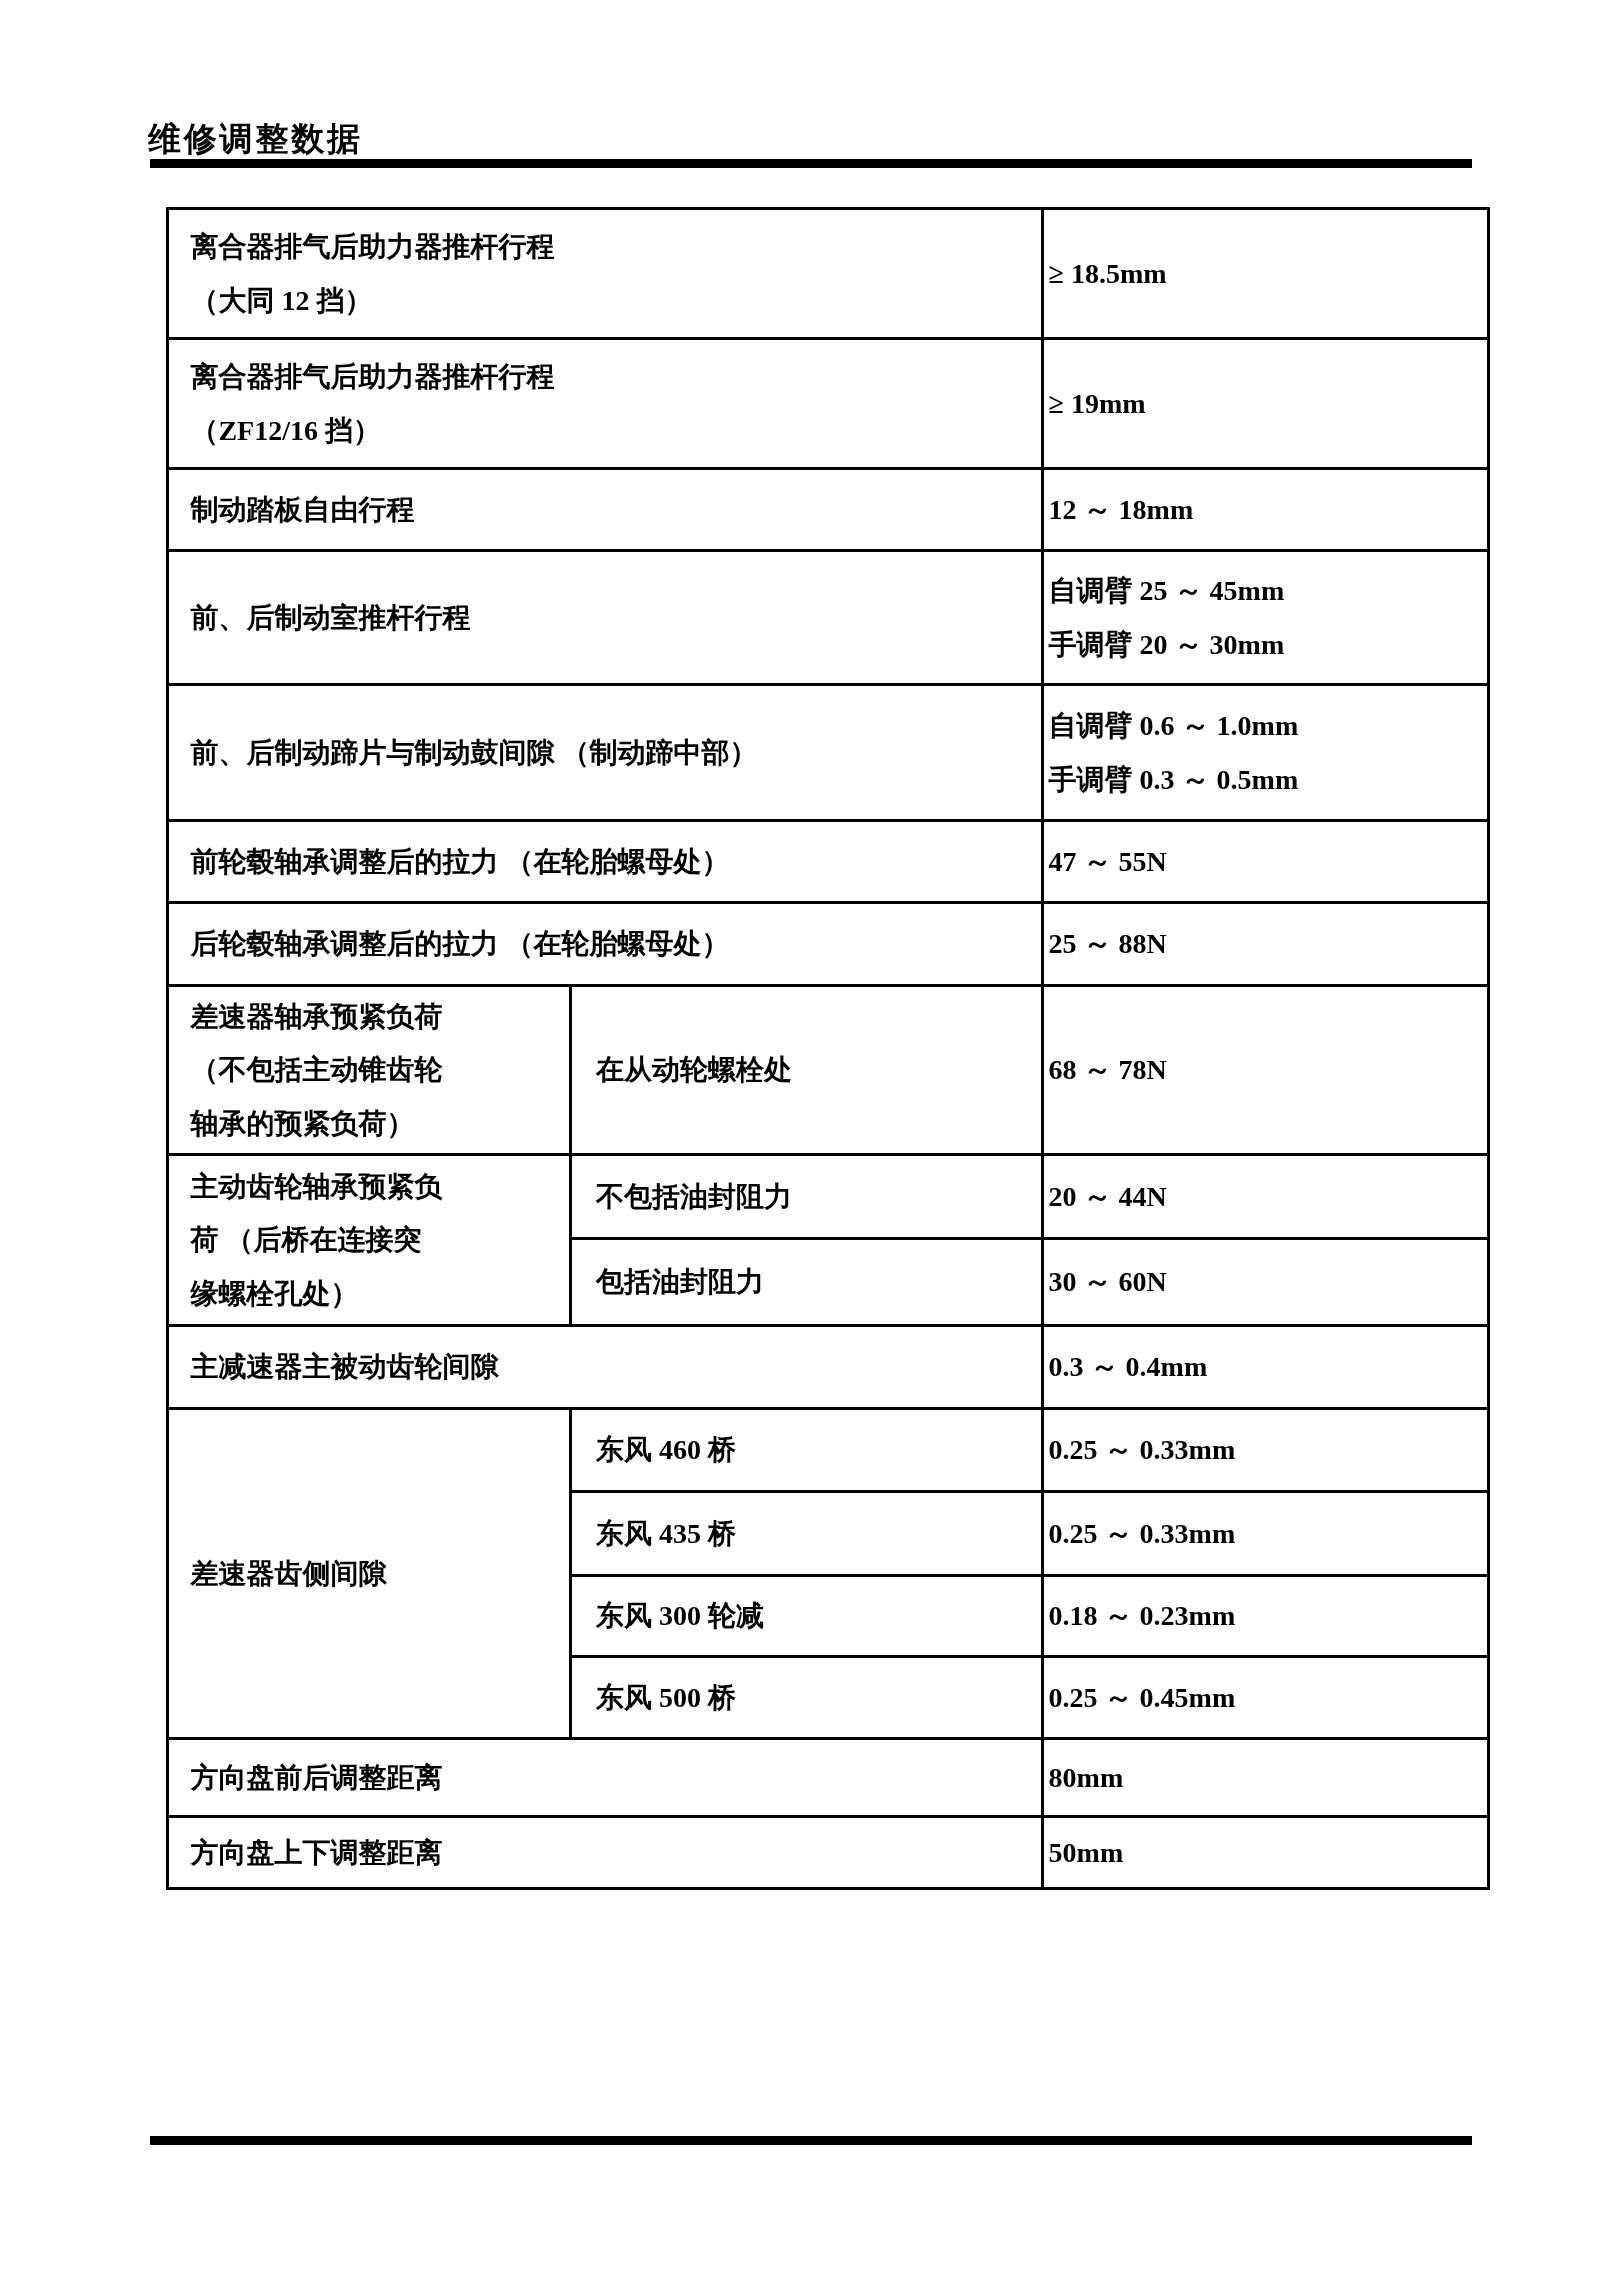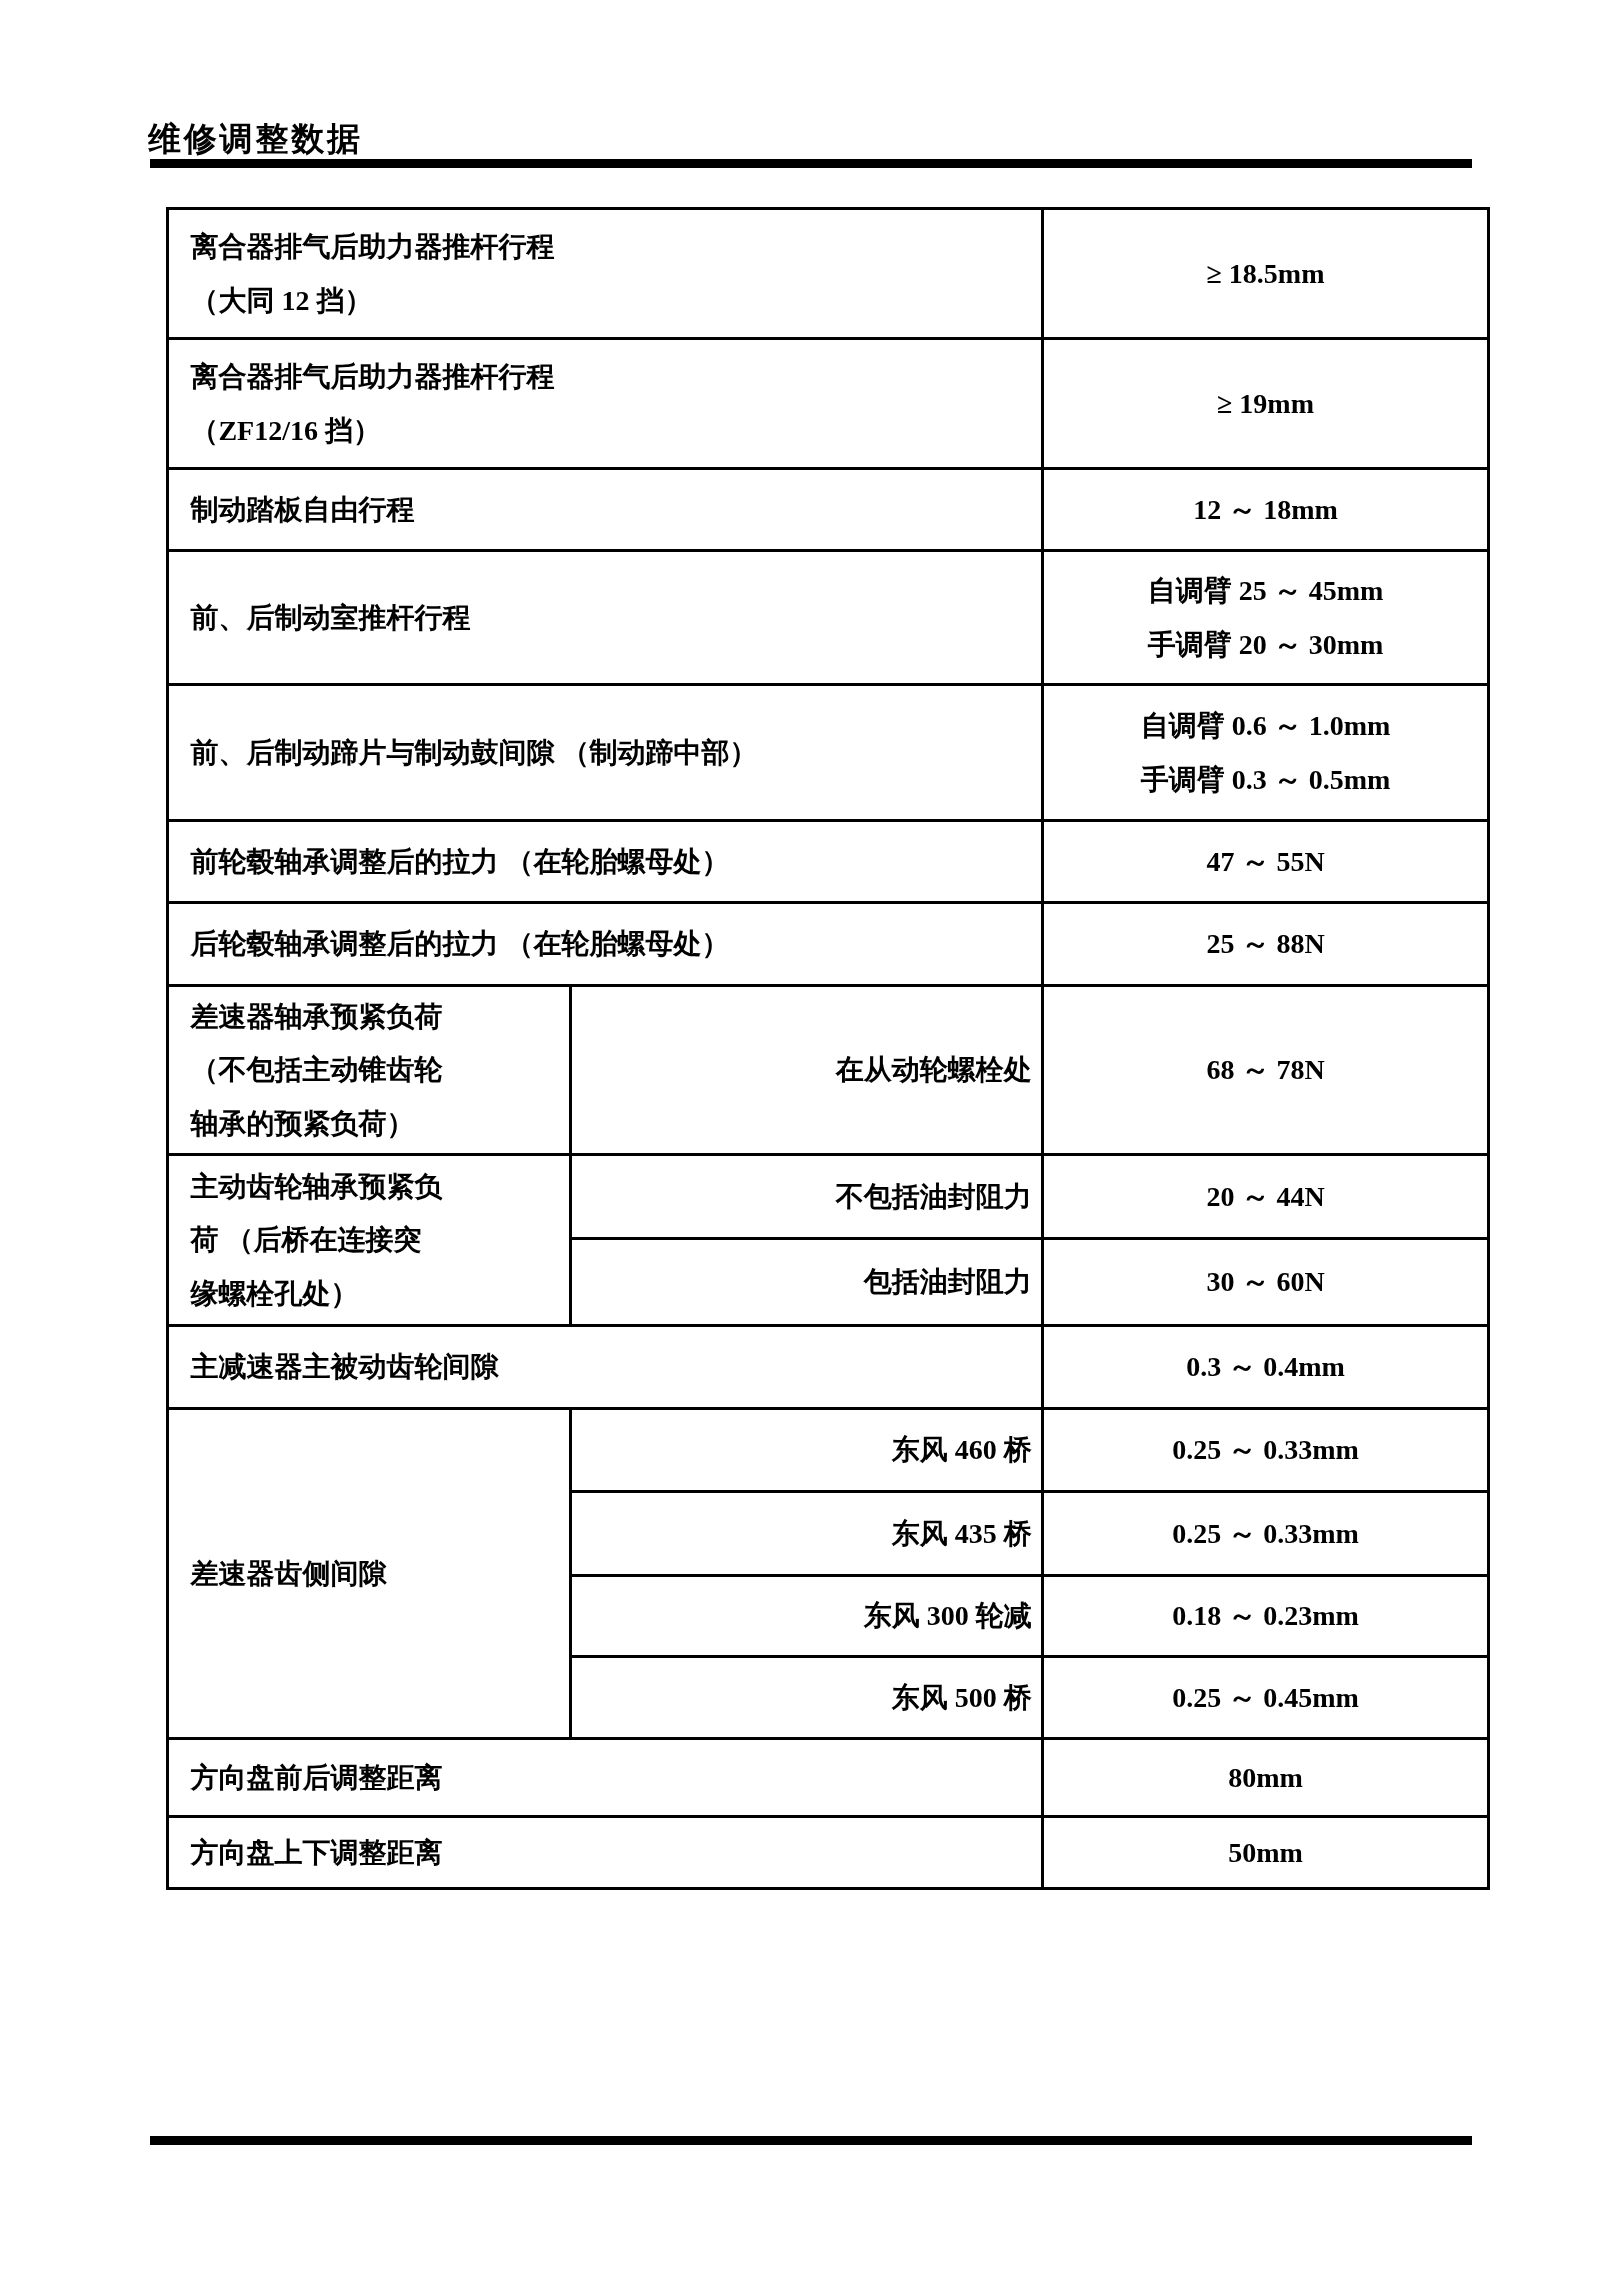--- a/index.html
+++ b/index.html
@@ -48,26 +48,25 @@
     font-size: 28px;
     line-height: 1.9;
     overflow: hidden;
   }
   td.lbl {
     text-align: left;
     padding: 0 14px 0 21.4px;
     font-weight: bold;
   }
   td.sub {
-    text-align: right;
+    text-align: left;
     padding: 0 9.3px 0 24px;
     font-weight: bold;
   }
   td.val {
-    text-align: center;
     padding: 0 4.6px;
     font-weight: bold;
     font-size: 29px;
   }
   .footer-rule {
     position: absolute;
     left: 150px;
     width: 1322px;
     top: 2136px;
     height: 8.8px;

